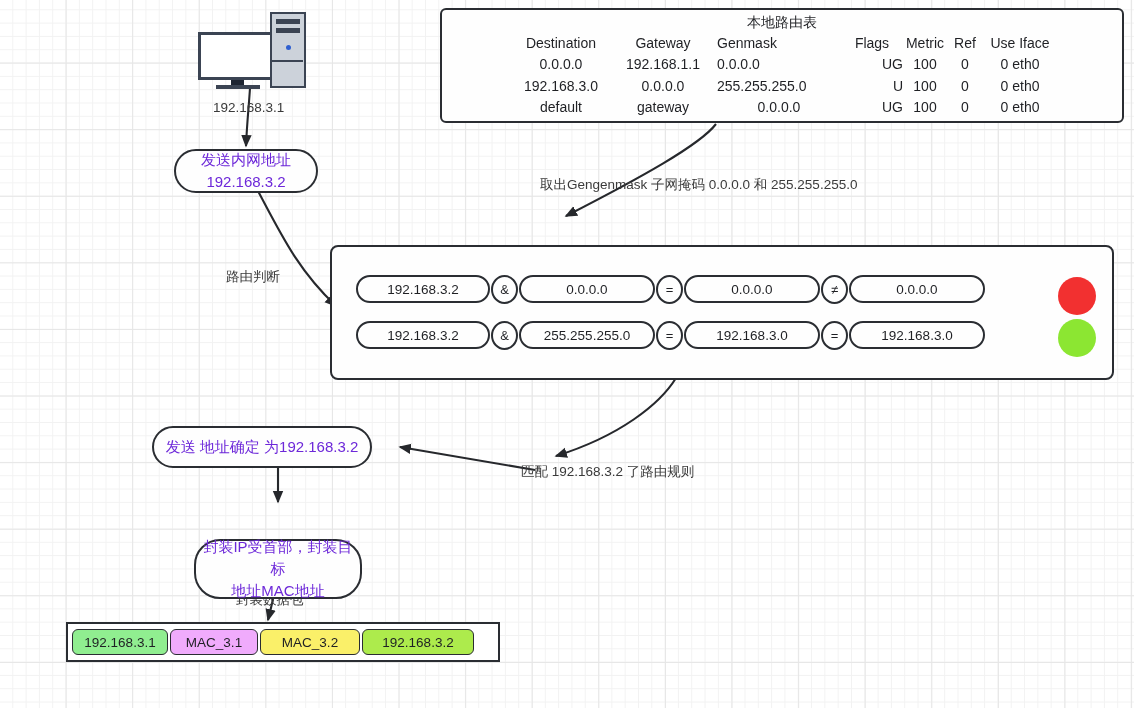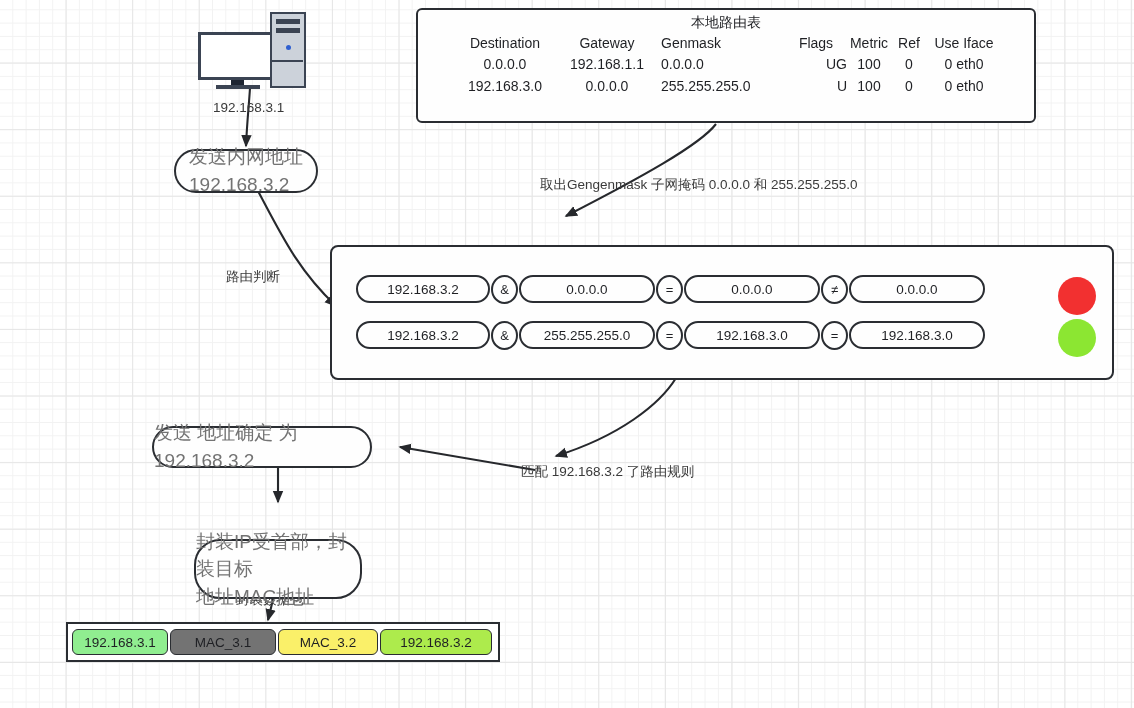--- a/index.html
+++ b/index.html
@@ -37,39 +37,39 @@
   
   .node {
     position: absolute;
     box-sizing: border-box;
     background: #fefefe;
     border: 2.2px solid #2a2d32;
     border-radius: 22px;
     display: flex;
     align-items: center;
     justify-content: center;
-    text-align: left;
-    font-size: 19px;
+    text-align: center;
+    font-size: 15px;
     line-height: 1.45;
-    color: #737373;
+    color: #6d28d9;
     white-space: pre-line;
   }
 
   
   .panel {
     position: absolute;
     box-sizing: border-box;
     background: #fefefe;
     border: 2.2px solid #2a2d32;
     border-radius: 6px;
   }
   #route-table {
-    left: 416px;
+    left: 440px;
     top: 8px;
-    width: 620px;
+    width: 684px;
     height: 115px;
   }
   .rt-title {
     text-align: center;
     font-size: 14px;
     margin-top: 4px;
     color: #1f2024;
   }
   table.rt {
     border-collapse: collapse;
@@ -212,21 +212,21 @@
     height: 26px;
     border: 1.6px solid #2a2d32;
     border-radius: 6px;
     display: flex;
     align-items: center;
     justify-content: center;
     font-size: 13.5px;
     color: #1f2024;
   }
   .pkt-0 { width: 96px; background: #90ee90; }
-  .pkt-1 { width: 106px; background: #737373; }
+  .pkt-1 { width: 88px; background: #f0abfc; }
   .pkt-2 { width: 100px; background: #faf069; }
   .pkt-3 { width: 112px; background: #adeb4c; }
 
   
   .edge-label {
     position: absolute;
     font-size: 13.5px;
     color: #3a3a3a;
     white-space: nowrap;
   }
@@ -303,20 +303,29 @@
         </tr>
         <tr>
           <td class="c-dest">192.168.3.0</td>
           <td class="c-gw">0.0.0.0</td>
           <td class="c-gm">255.255.255.0</td>
           <td class="c-fl">U</td>
           <td class="c-me">100</td>
           <td class="c-rf">0</td>
           <td class="c-us">0 eth0</td>
         </tr>
+        <tr>
+          <td class="c-dest">default</td>
+          <td class="c-gw">gateway</td>
+          <td class="c-gm" style="text-align:center;">0.0.0.0</td>
+          <td class="c-fl">UG</td>
+          <td class="c-me">100</td>
+          <td class="c-rf">0</td>
+          <td class="c-us">0 eth0</td>
+        </tr>
       </tbody>
     </table>
   </div>
 
   <div class="node" style="left:174px; top:149px; width:144px; height:44px;">发送内网地址
 192.168.3.2</div>
 
   <div class="node" style="left:152px; top:426px; width:220px; height:42px;">发送 地址确定 为192.168.3.2</div>
 
   <div class="node" style="left:194px; top:503px; width:168px; height:60px; border-radius:26px;margin-top:36px;">封装IP受首部，封装目标

